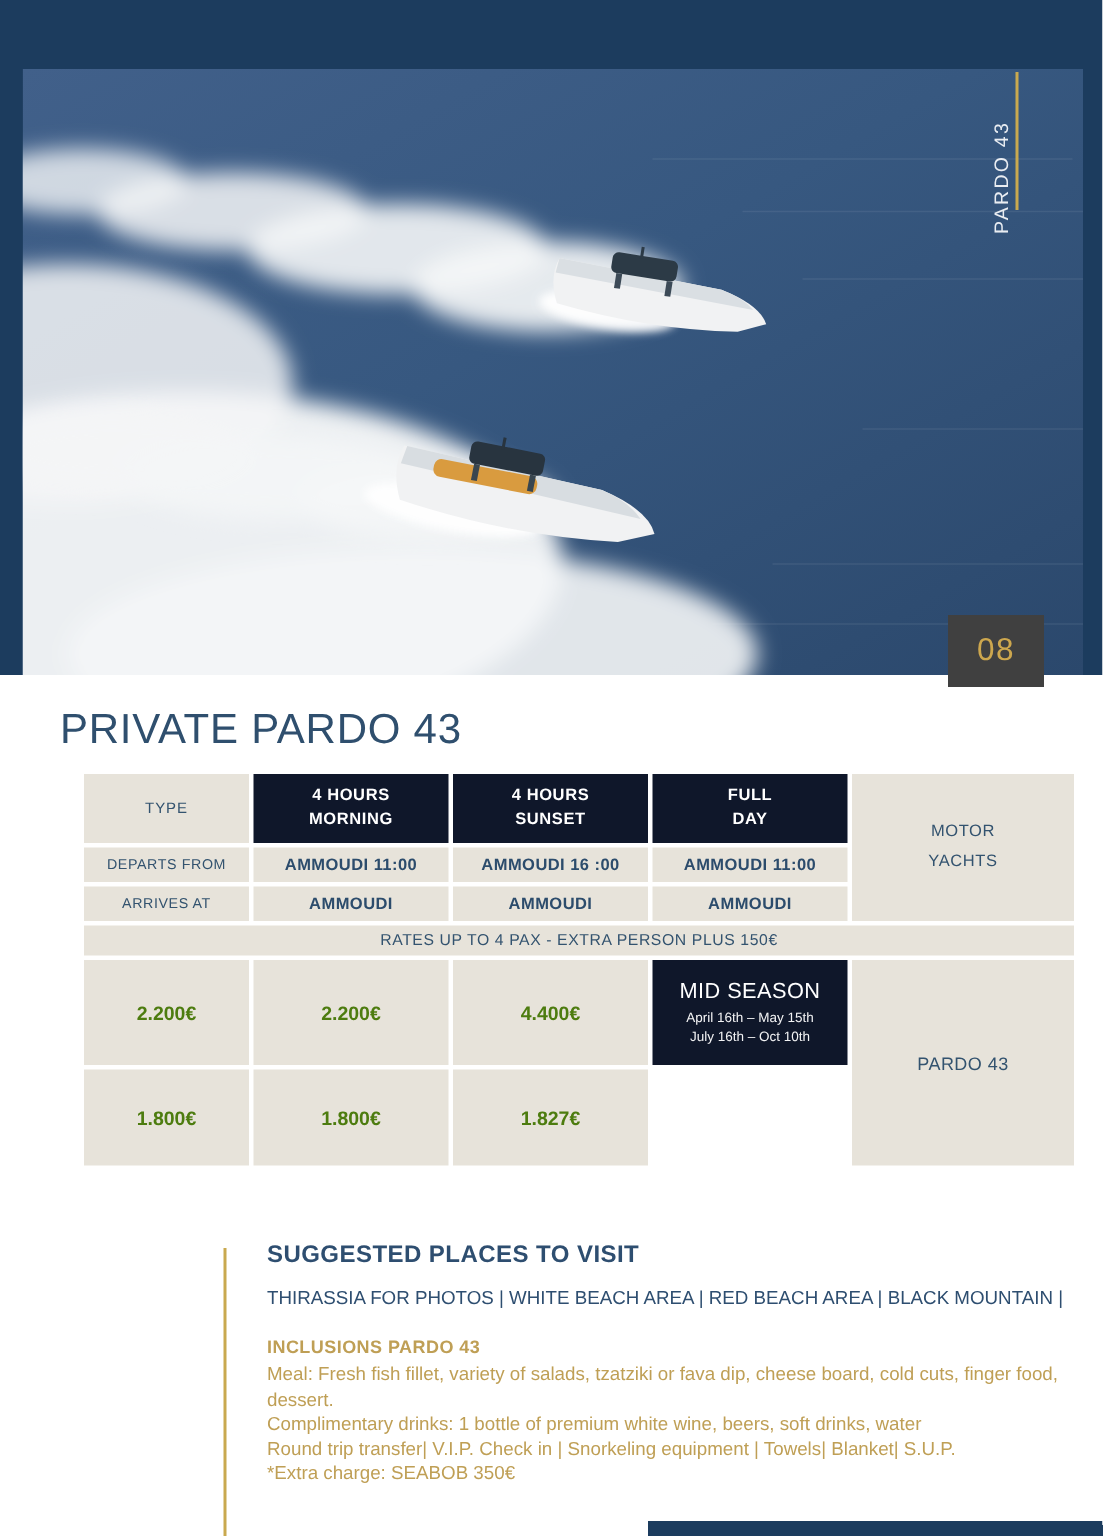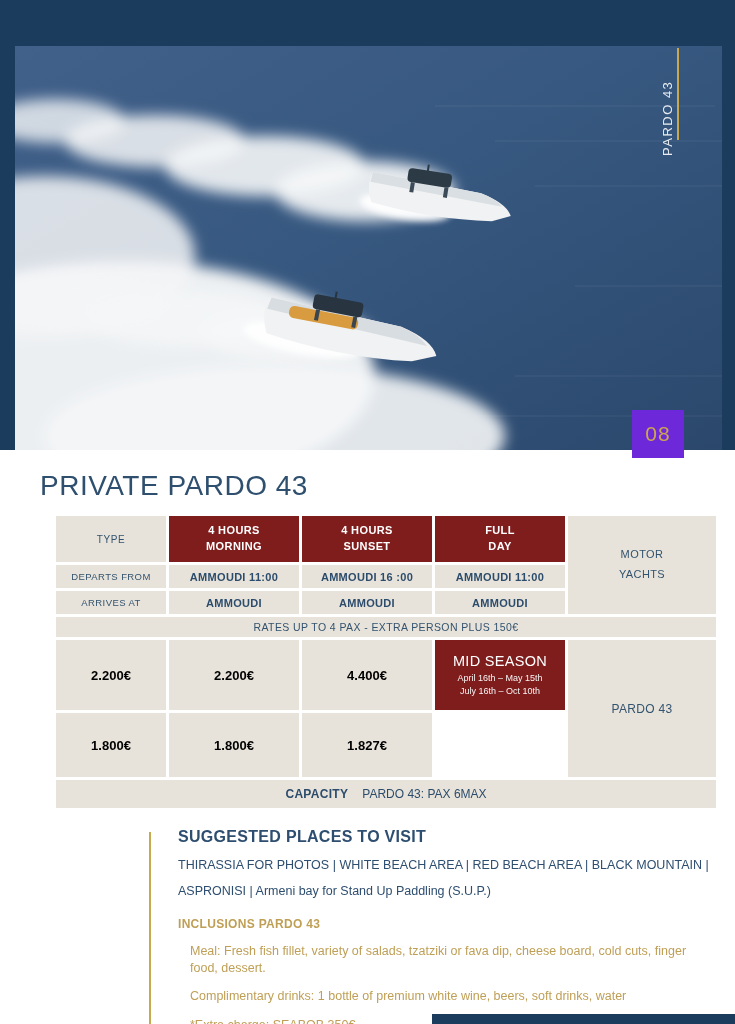--- a/index.html
+++ b/index.html
@@ -14,62 +14,62 @@
   .banner{position:absolute;left:0;top:0;width:735px;height:450px;background:#1c3c5e;}
   .photo{position:absolute;left:15px;top:46px;width:707px;height:404px;overflow:hidden;}
   .photo svg{display:block;width:100%;height:100%;}
   .vlabel{
     position:absolute;top:70px;right:60px;height:86px;
     writing-mode:vertical-rl;transform:rotate(180deg);
     color:#e9edf2;font-size:13px;letter-spacing:1.5px;
   }
   .vline{position:absolute;top:48px;right:56px;width:2px;height:92px;background:#c9a94f;}
   .badge{
-    position:absolute;left:632px;top:410px;width:52px;height:48px;background:#6d28d9;
+    position:absolute;left:632px;top:410px;width:64px;height:48px;background:#404040;
     color:#cda74e;font-size:21px;display:flex;align-items:center;justify-content:center;
     letter-spacing:1px;
   }
 
   
   .page-title{
     position:absolute;left:40px;top:470px;font-size:28px;font-weight:400;
     color:#2f4f6e;letter-spacing:0.5px;
   }
 
   
   .ptable{
     position:absolute;left:56px;top:516px;width:660px;
     display:grid;grid-template-columns:110px 130px 130px 130px 1fr;
     grid-template-rows:46px 23px 23px 20px 70px 64px 28px;gap:3px;
   }
   .c{display:flex;align-items:center;justify-content:center;text-align:center;}
   .beige{background:#e7e3da;}
-  .navy-cell{background:#7f1d1d;color:#ffffff;}
+  .navy-cell{background:#0f172a;color:#ffffff;}
   .type-cell{font-size:10px;letter-spacing:0.6px;color:#33536f;}
   .hdr{font-size:11px;font-weight:600;letter-spacing:0.4px;line-height:1.45;}
   .motor-cell{grid-column:5;grid-row:1/4;font-size:11px;color:#33536f;line-height:1.8;letter-spacing:0.4px;}
   .rlabel{font-size:9.5px;letter-spacing:0.4px;color:#33536f;}
   .rval{font-size:11px;font-weight:600;color:#2c4c6c;letter-spacing:0.3px;}
   .rates-band{grid-column:1/6;font-size:10.5px;color:#33536f;letter-spacing:0.4px;}
   .season{flex-direction:column;line-height:1.3;}
   .season .sname{font-size:14.5px;letter-spacing:0.3px;}
   .season .sdates{font-size:9px;opacity:0.95;margin-top:2px;line-height:1.45;}
-  .price{font-size:13px;font-weight:700;color:#000000;}
+  .price{font-size:13px;font-weight:700;color:#4d7c0f;}
   .pardo-cell{grid-column:5;grid-row:5/7;font-size:12px;color:#33536f;letter-spacing:0.3px;}
   .cap-band{grid-column:1/6;font-size:12px;color:#2c4c6c;}
   .cap-band .cl{font-weight:700;margin-right:14px;letter-spacing:0.3px;}
 
   
   .goldline{position:absolute;left:149px;top:832px;width:2px;height:192px;background:#c9a94f;}
   .sections{position:absolute;left:178px;top:828px;width:535px;}
   .sg-head{font-size:16px;font-weight:700;color:#2e4e70;letter-spacing:0.3px;margin:0 0 6px 0;}
   .sg-line{font-size:12.5px;color:#2e4e70;line-height:26px;margin:0;}
   .inc{margin-top:13px;}
   .inc-head{font-size:12px;font-weight:700;color:#bf9f55;letter-spacing:0.3px;margin:0 0 3px 0;}
-  .inc-line{font-size:12.5px;color:#bf9f55;line-height:16.5px;margin:12px;max-width:545px;}
+  .inc-line{font-size:12.5px;color:#bf9f55;line-height:16.5px;margin:0;max-width:545px;}
 
   .bottom-bar{position:absolute;left:432px;top:1014px;width:303px;height:10px;background:#1c3c5e;}
 </style>
 </head>
 <body>
 
 <div class="banner">
   <div class="photo">
     <svg viewBox="0 0 707 404" preserveAspectRatio="none">
       <defs>
@@ -174,32 +174,28 @@
 
   <div class="c navy-cell season">
     <span class="sname">MID SEASON</span>
     <span class="sdates pre">April 16th – May 15th
 July 16th – Oct 10th</span>
   </div>
   <div class="c beige price">1.800€</div>
   <div class="c beige price">1.800€</div>
   <div class="c beige price">1.827€</div>
 
-  <div class="c beige cap-band">
-    <span class="cl">CAPACITY</span>
-    <span>PARDO 43: PAX 6MAX</span>
-  </div>
 </div>
 
 <div class="goldline"></div>
 <div class="sections">
   <p class="sg-head">SUGGESTED PLACES TO VISIT</p>
   <p class="sg-line">THIRASSIA FOR PHOTOS | WHITE BEACH AREA | RED BEACH AREA | BLACK MOUNTAIN |</p>
-  <p class="sg-line">ASPRONISI  | Armeni bay for Stand Up Paddling (S.U.P.)</p>
   <div class="inc">
     <p class="inc-head">INCLUSIONS PARDO 43</p>
     <p class="inc-line">Meal: Fresh fish fillet, variety of salads, tzatziki or fava dip, cheese board, cold cuts, finger food, dessert.</p>
     <p class="inc-line">Complimentary drinks: 1 bottle of premium white wine, beers, soft drinks, water</p>
+    <p class="inc-line">Round trip transfer| V.I.P. Check in | Snorkeling equipment | Towels| Blanket| S.U.P.</p>
     <p class="inc-line">*Extra charge: SEABOB 350€</p>
   </div>
 </div>
 
 <div class="bottom-bar"></div>
 
 </body></html>

